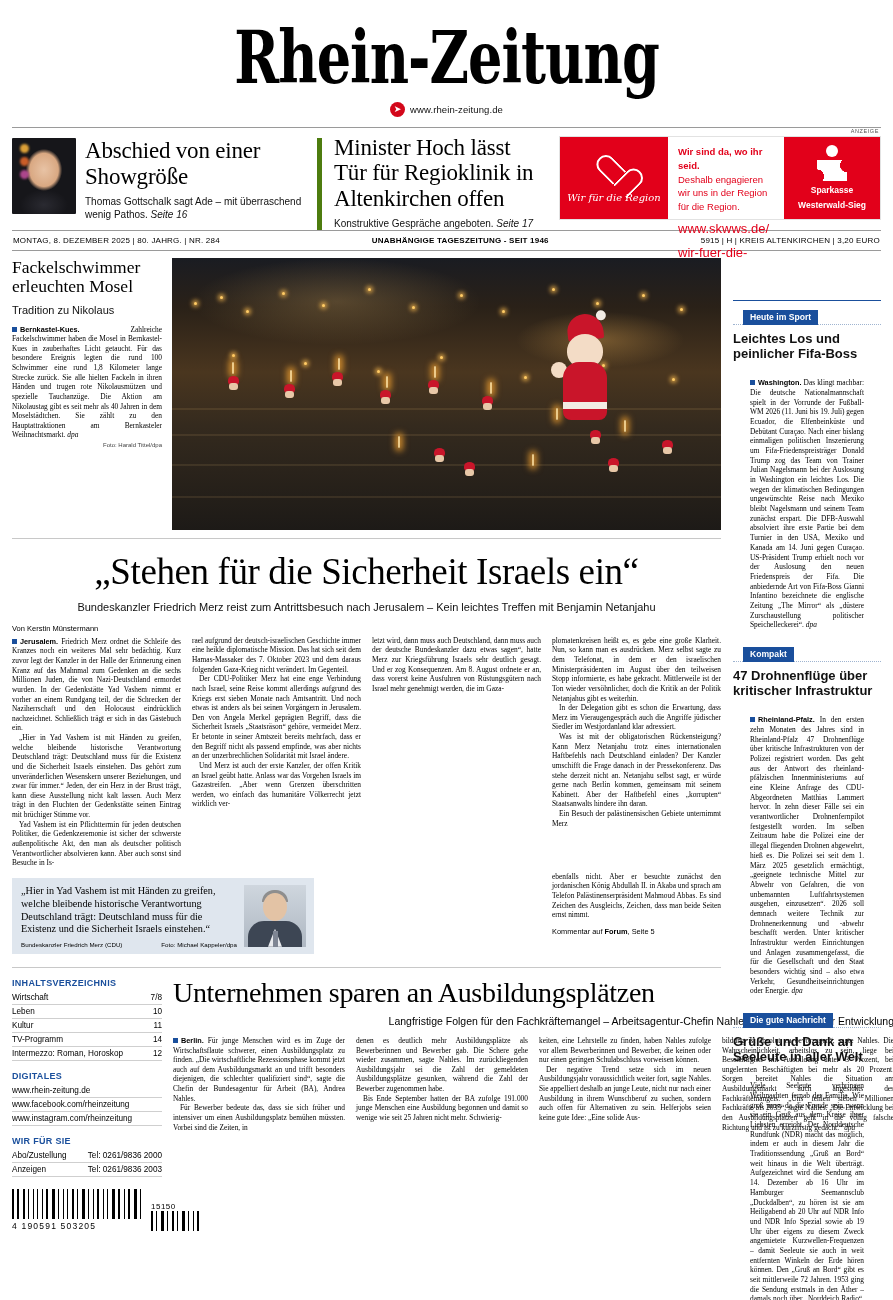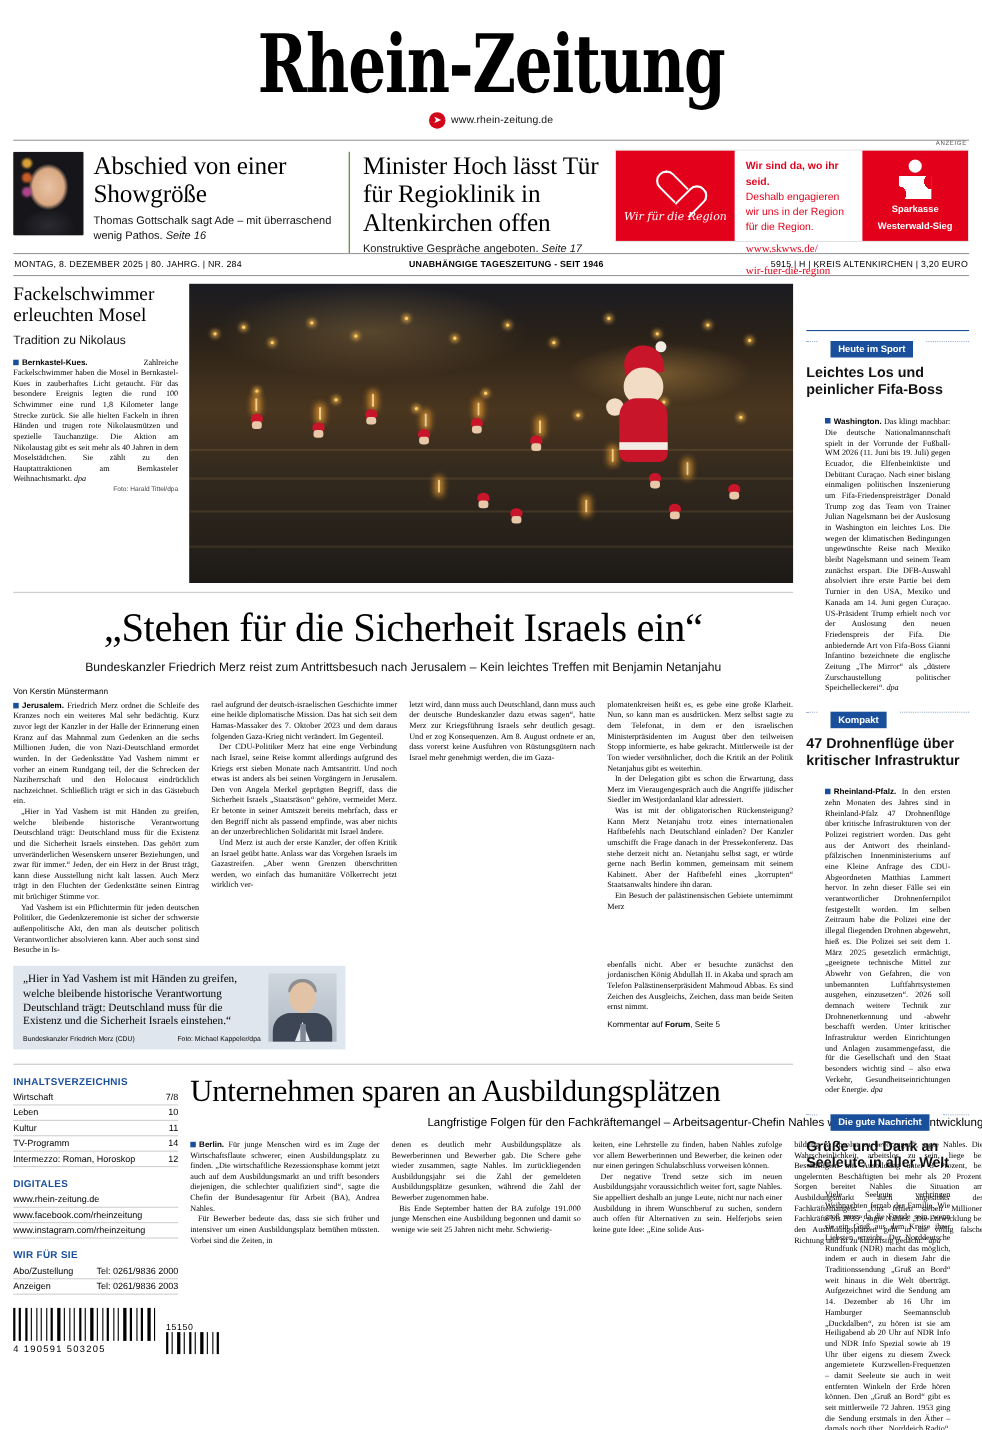--- a/index.html
+++ b/index.html
@@ -36,21 +36,21 @@
   .masthead-url span.u { font-size:9.5px; color:#111; letter-spacing:.1px; }
 
   .rule { border-top:1px solid #9a9a9a; }
   .rule-thin { border-top:1px solid #c8c8c8; }
 
   
   .anzeige-lbl { font-size:5.5px; letter-spacing:.6px; color:#555; text-align:right; padding-right:2px; height:8px; }
   .teasers { display:flex; height:92px; margin-top:2px; }
   .teaser { display:flex; gap:9px; padding-right:10px; }
   .teaser.t1 { width:305px; }
-  .teaser.t2 { width:240px; border-left:1px solid #4d7c0f; padding-left:12px; }
+  .teaser.t2 { width:240px; border-left:5px solid #4d7c0f; padding-left:12px;align-items:flex-end; }
   .teaser-photo {
     width:64px; height:76px; flex:0 0 64px; border-radius:1px;
     background:
       radial-gradient(ellipse 26px 30px at 50% 42%, #e8c3a5 0%, #d9a882 55%, rgba(217,168,130,0) 70%),
       radial-gradient(ellipse 34px 22px at 50% 88%, #2a2a31 0%, #16161a 70%),
       linear-gradient(160deg,#5b2d6b 0%, #7a3570 38%, #3b2250 70%, #241633 100%);
     position:relative; overflow:hidden;
   }
   .teaser-photo:after{
     content:""; position:absolute; left:8px; top:6px; width:9px; height:9px;
@@ -72,21 +72,21 @@
   .heart:before,.heart:after{
     content:""; position:absolute; top:3px; width:19px; height:29px; border-radius:19px 19px 0 0;
     border:2.5px solid #fff; border-bottom:none; box-sizing:border-box;
   }
   .heart:before{ left:19px; transform:rotate(45deg); transform-origin:0 100%; }
   .heart:after { left:19px; transform:rotate(-45deg); transform-origin:0 100%; }
   .ad-left .claim { font-family:"DejaVu Serif", serif; font-style:italic; font-size:10px; }
   .ad-mid { flex:1; background:#fff; padding:8px 8px 6px 10px; }
   .ad-mid .l1 { color:#e2001a; font-weight:700; font-size:9.5px; line-height:1.45; }
   .ad-mid .l2 { color:#e2001a; font-size:9.5px; line-height:1.45; }
-  .ad-mid .url { color:#e2001a; font-size:10px; line-height:1.4; margin-top:6px;font-family:Liberation Serif, serif; }
+  .ad-mid .url { color:#e2001a; font-size:13px; line-height:1.4; margin-top:6px; }
   .ad-right { width:96px; background:#e2001a; color:#fff; display:flex; flex-direction:column;
               align-items:center; justify-content:center; gap:4px; }
   .s-logo { width:34px; height:36px; position:relative; }
   .s-logo .dot{ position:absolute; top:0; left:11px; width:12px; height:12px; border-radius:50%; background:#fff; }
   .s-logo .sbody{ position:absolute; bottom:0; left:2px; width:30px; height:21px;
      background:#fff;
      -webkit-mask: radial-gradient(circle 7px at 100% 25%, transparent 98%, #000 100%),
                    radial-gradient(circle 7px at 0% 78%, transparent 98%, #000 100%);
      -webkit-mask-composite: source-in;
      mask-composite: intersect; }
@@ -175,21 +175,21 @@
   .portrait .shirt{ position:absolute; left:24px; bottom:0; width:14px; height:18px; background:#e8eaee;
     clip-path:polygon(50% 0,100% 100%,0 100%); }
   .portrait .tie{ position:absolute; left:29px; bottom:0; width:5px; height:16px; background:#7f8694; }
 
   .fwd { font-size:7.4px; margin-top:7px; }
   .fwd b { font-weight:700; }
 
   
   .rail { position:absolute; right:12px; top:300px; width:148px; }
   .rail-sep { border-top:1px solid #1a4f9c; margin:0; }
-  .kicker-row { display:flex; align-items:flex-start; gap:12px; margin:9px 0 6px 0; }
+  .kicker-row { display:flex; align-items:flex-end; gap:0; margin:9px 0 6px 0; }
   .kicker {
     background:#1a4f9c; color:#fff; font-weight:700; font-size:8.6px;
     padding:2px 7px 3px 7px; white-space:nowrap;
   }
   .kicker-line { flex:1; border-top:1px dotted #9fb4d0; }
   .kicker-pre { width:10px; border-top:1px dotted #9fb4d0; }
   .rail-head { font-size:13px; font-weight:700; line-height:1.16; margin-bottom:6px; color:#111; }
   .rail-body { font-family:"Liberation Serif", serif; font-size:7.4px; line-height:1.31;
                text-align:justify; hyphens:auto; }
   .rail-body p { margin:17px; text-indent:0; }

